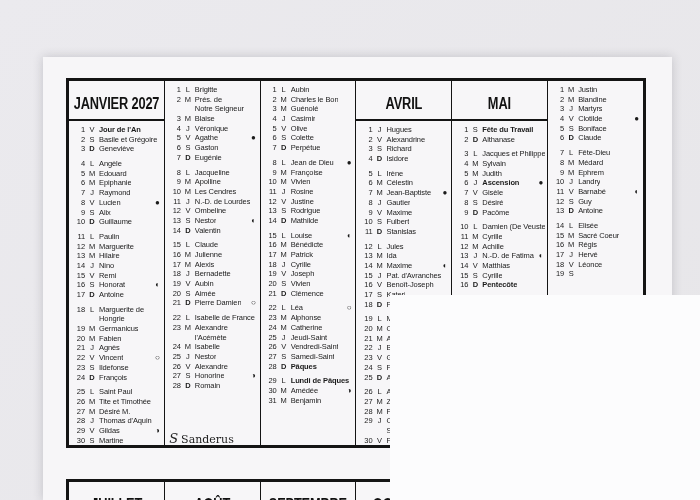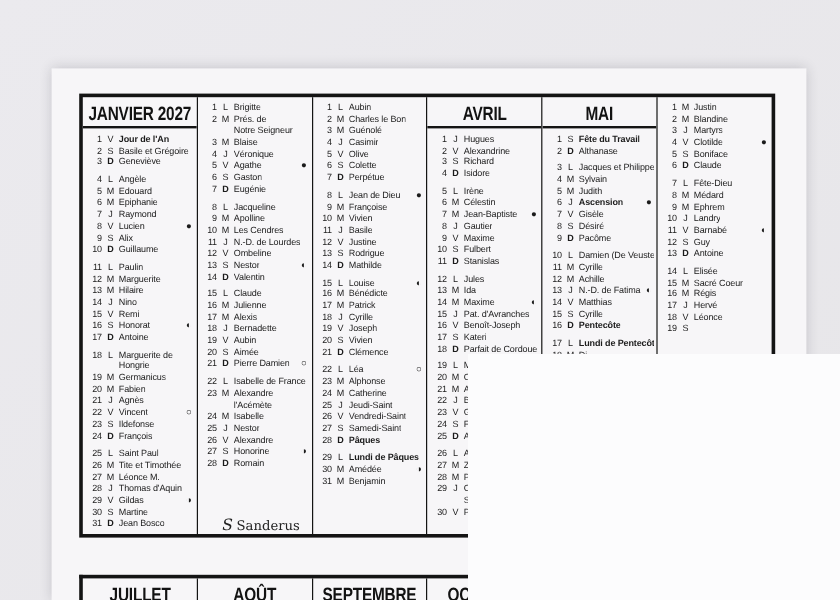--- a/index.html
+++ b/index.html
@@ -16,38 +16,38 @@
   }
   .cal-table{
     position:absolute;left:23px;top:21px;width:574px;height:364px;
     border:3px solid #141414;display:flex;box-sizing:content-box;
   }
   .cal-table.bottom{top:422px;height:90px;border-bottom:none;}
   .col{flex:1 1 0;border-left:1.6px solid #141414;min-width:0;overflow:hidden;}
   .col:first-child{border-left:none;}
   .mhead{
     height:24px;border-bottom:2.6px solid #141414;
-    display:flex;align-items:flex-end;justify-content:center;
+    display:flex;align-items:flex-start;justify-content:center;margin-top:14px;
   }
   .mhead span{
     display:inline-block;transform:scaleX(.80);white-space:nowrap;
     font-size:16px;font-weight:700;letter-spacing:-.2px;color:#121212;
   }
   .mbody{padding:4px 2px 0 5px;}
   .day{display:flex;align-items:baseline;height:9.7px;line-height:9.7px;
        font-size:7.5px;letter-spacing:-.1px;white-space:nowrap;}
   .day.sun{margin-bottom:5px;}
   .num{width:11px;text-align:right;flex:none;}
   .dow{width:14px;text-align:center;flex:none;}
   .sun .dow{font-weight:700;}
   .saint{flex:0 1 auto;overflow:hidden;}
   .saint.hb{font-weight:700;}
   .moon{margin-left:auto;flex:none;font-size:8px;line-height:9.7px;padding-right:2px;}
   .brand{
-    position:absolute;left:126px;top:374px;width:97px;text-align:center;
+    position:absolute;left:110px;top:374px;width:97px;text-align:center;
     font-family:"DejaVu Serif",serif;font-size:11px;color:#222;white-space:nowrap;
   }
   .brand .brand-mark{font-style:italic;font-size:13px;margin-right:3px;}
   .overlay{
     position:absolute;left:390px;top:295px;width:310px;height:205px;
     background:#fcfcfd;z-index:5;
   }
 </style>
 </head>
 <body>
@@ -193,21 +193,21 @@
             <span class="saint">Saint Paul</span>
           </div>
           <div class="day">
             <span class="num">26</span>
             <span class="dow">M</span>
             <span class="saint">Tite et Timothée</span>
           </div>
           <div class="day">
             <span class="num">27</span>
             <span class="dow">M</span>
-            <span class="saint">Léonce M.</span>
+            <span class="saint">Désiré M.</span>
           </div>
           <div class="day">
             <span class="num">28</span>
             <span class="dow">J</span>
             <span class="saint">Thomas d'Aquin</span>
           </div>
           <div class="day">
             <span class="num">29</span>
             <span class="dow">V</span>
             <span class="saint">Gildas</span>
@@ -432,21 +432,21 @@
             <span class="saint">Françoise</span>
           </div>
           <div class="day">
             <span class="num">10</span>
             <span class="dow">M</span>
             <span class="saint">Vivien</span>
           </div>
           <div class="day">
             <span class="num">11</span>
             <span class="dow">J</span>
-            <span class="saint">Basile</span>
+            <span class="saint">Rosine</span>
           </div>
           <div class="day">
             <span class="num">12</span>
             <span class="dow">V</span>
             <span class="saint">Justine</span>
           </div>
           <div class="day">
             <span class="num">13</span>
             <span class="dow">S</span>
             <span class="saint">Rodrigue</span>

